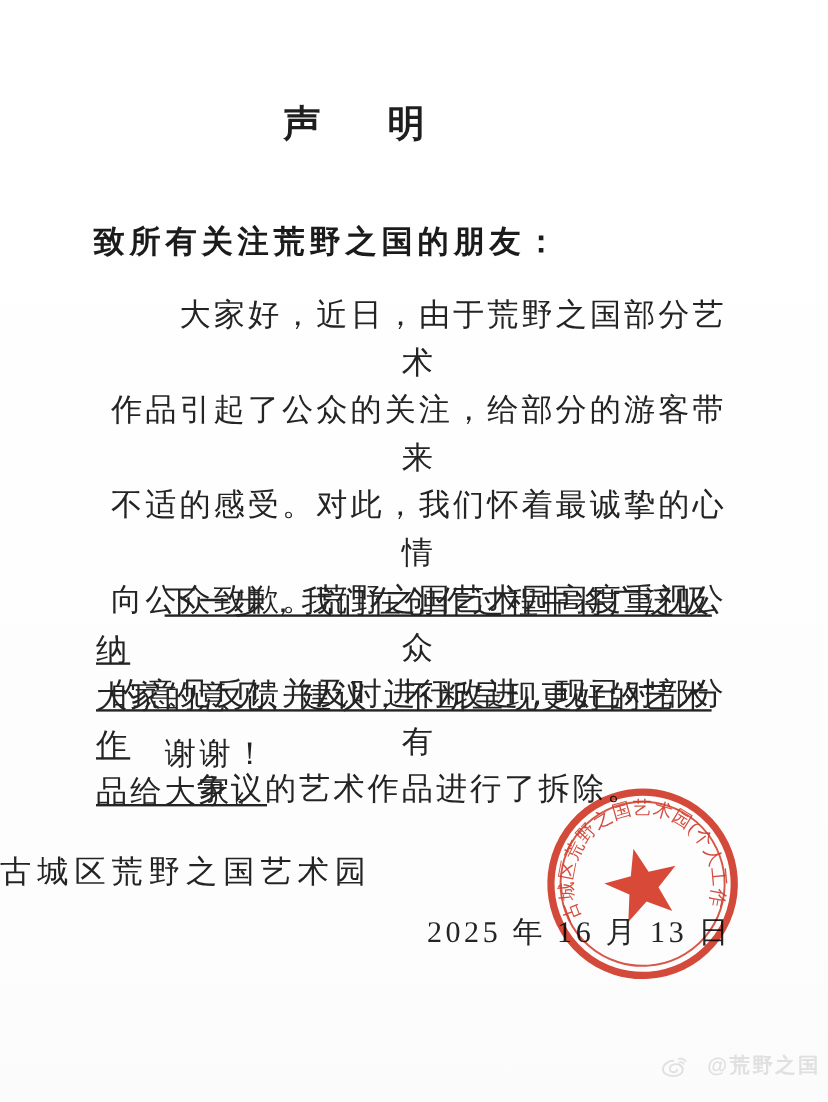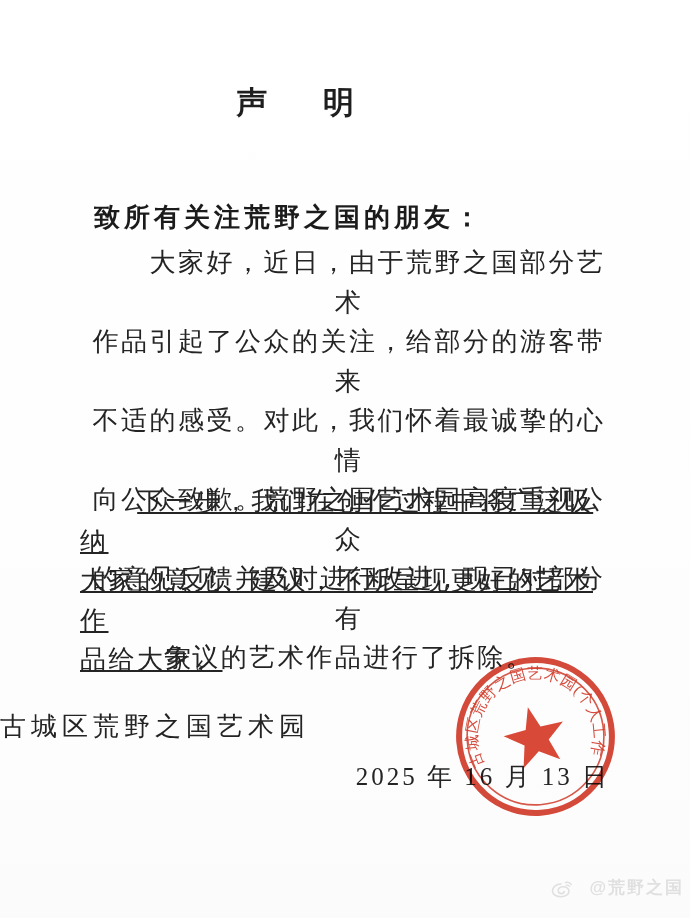--- a/index.html
+++ b/index.html
@@ -22,21 +22,21 @@
     text-align: center;
     font-size: 31px;
     font-weight: 600;
     letter-spacing: 24px;
     text-indent: 24px; 
     color: #1e1e1e;
   }
   .salutation {
     position: absolute;
     top: 184px; left: 78px;
-    margin: 16px;
+    margin: 0;
     font-size: 26px;
     font-weight: 700;
     letter-spacing: 4px;
     color: #1b1b1b;
   }
   .para {
     position: absolute;
     left: 80px; width: 538px;
     margin: 0;
     font-size: 26px;
@@ -111,20 +111,21 @@
 作品引起了公众的关注，给部分的游客带来
 不适的感受。对此，我们怀着最诚挚的心情
 向公众致歉。荒野之国艺术园高度重视公众
 的意见反馈并及时进行改进，现已对部分有
 争议的艺术作品进行了拆除。</p>
 
   <p class="para para-2">下一步，我们在创作过程中将广泛吸纳
 大家的意见、建议，不断呈现更好的艺术作
 品给大家。</p>
 
+  <p class="thanks">谢谢！</p>
 
   <p class="signature">古城区荒野之国艺术园</p>
 
   <p class="date-line">2025 年 16 月 13 日</p>
 
   <svg class="seal" viewBox="0 0 190 190" xmlns="http://www.w3.org/2000/svg" aria-hidden="true">
 
     <circle cx="95" cy="95" r="76" fill="none" stroke="#cf2a18" stroke-width="6" opacity="0.92"></circle>
 
     <circle cx="95" cy="95" r="68" fill="none" stroke="#cf2a18" stroke-width="1.6" opacity="0.85"></circle>

